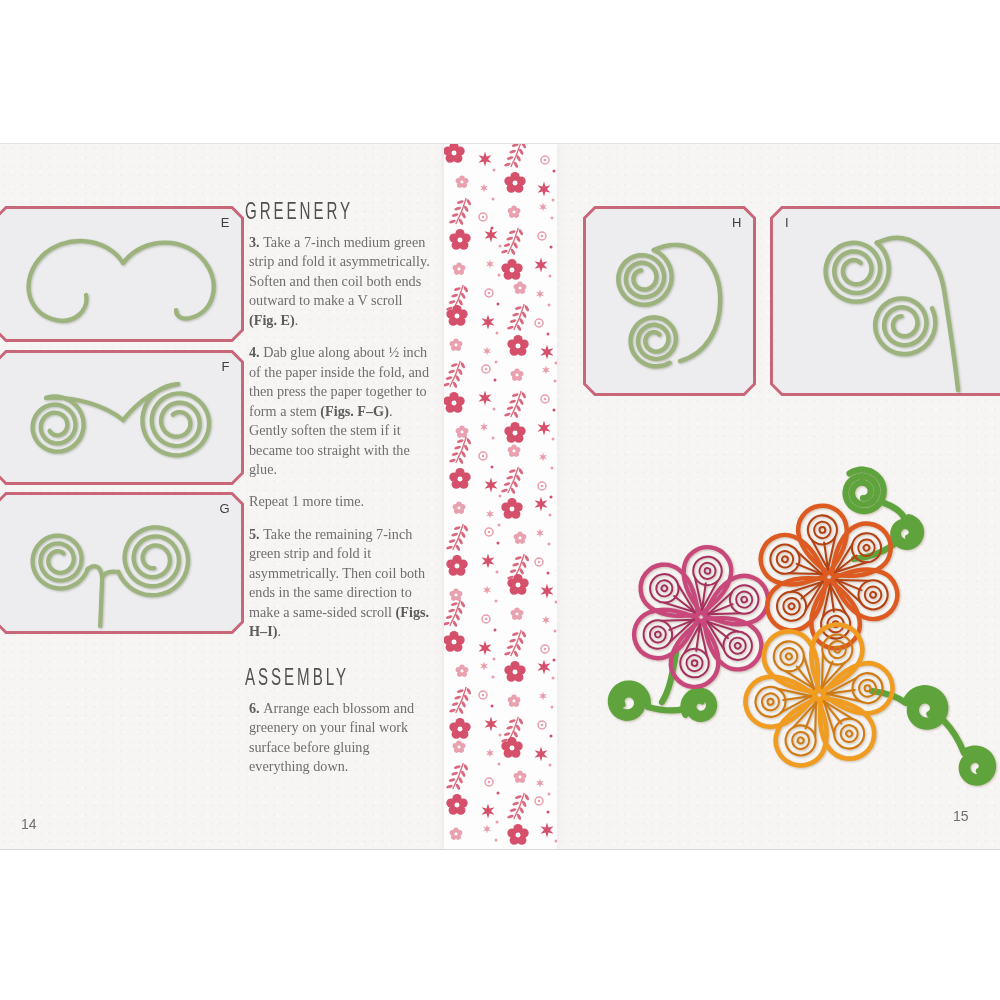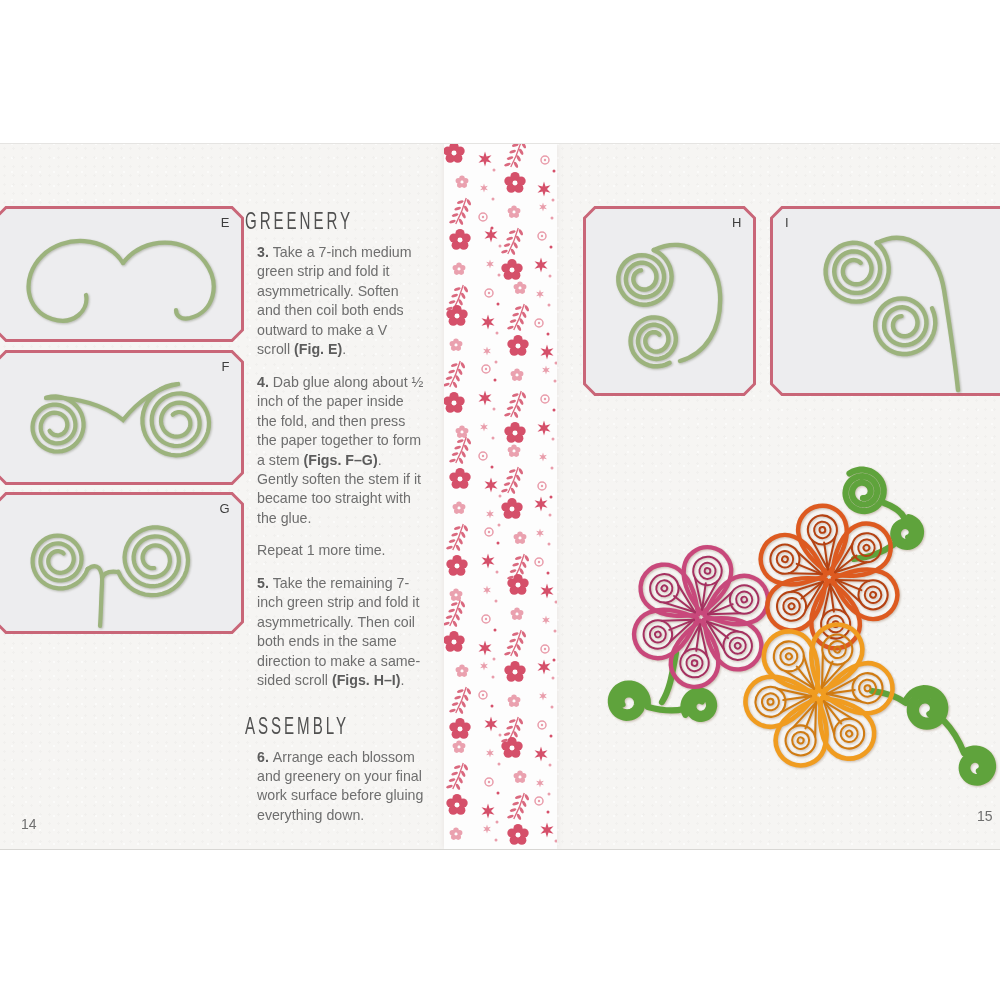--- a/index.html
+++ b/index.html
@@ -7,32 +7,32 @@
   .canvas{position:relative;width:1000px;height:1000px;background:#ffffff;}
   .spread{position:absolute;left:0;top:143px;width:1000px;height:705px;background-color:#f6f5f3;
     overflow:hidden;border-top:1px solid #e5e4e2;border-bottom:1px solid #d8d7d4;
     background-image:radial-gradient(rgba(0,0,0,0.018) 1px,transparent 1.4px),
                      radial-gradient(rgba(255,255,255,0.6) 1px,transparent 1.2px);
     background-size:9px 9px,14px 14px;background-position:0 0,5px 7px;}
   .figbox{position:absolute;}
   .figbox svg{display:block;}
   .fig-label{position:absolute;top:9px;font-size:13px;color:#3e3e3e;letter-spacing:.5px;}
   .lbl-right{right:14px;} .lbl-left{left:15px;}
-  .text-col{position:absolute;left:245px;top:67px;width:191px;}
+  .text-col{position:absolute;left:245px;top:57px;width:191px;}
   .sec-heading{display:inline-block;font-size:18px;font-weight:400;letter-spacing:3.5px;color:#515151;
     margin:12px 0 11px;transform:scale(.84,1.3);transform-origin:left center;}
   .sec-heading:first-child{margin-top:0;}
-  .body-p{font-size:14.2px;line-height:1.37;color:#6e6e6e;margin:0 12px 13px;}
+  .body-p{font-size:14.2px;line-height:1.37;color:#6e6e6e;margin:0 4px 13px;font-family:Liberation Serif, serif;}
   .b{font-weight:bold;color:#5c5c5c;}
   .gutter{position:absolute;left:444px;top:0;width:113px;height:705px;background:#fdfdfd;
     box-shadow:0 0 6px rgba(120,90,90,0.10);}
   .photo{position:absolute;left:588px;top:315px;width:412px;height:350px;}
   .page-num{position:absolute;font-size:14px;color:#6f6f6f;}
   #pn-left{left:21px;top:672px;}
-  #pn-right{left:953px;top:664px;margin-left:24px;}
+  #pn-right{left:953px;top:664px;}
 </style>
 </head>
 <body>
 
 <div class="canvas">
   <div class="spread">
 
     <div class="figbox" style="left:-6px;top:62px;width:250px;height:136px;">
       <svg id="fig-e" width="250" height="136" viewBox="0 0 250 136">
           <path d="M12,1.5 L238,1.5 L248.5,12 L248.5,124 L238,134.5 L12,134.5 L1.5,124 L1.5,12 Z" fill="#ededef" stroke="#c96678" stroke-width="3"></path>

